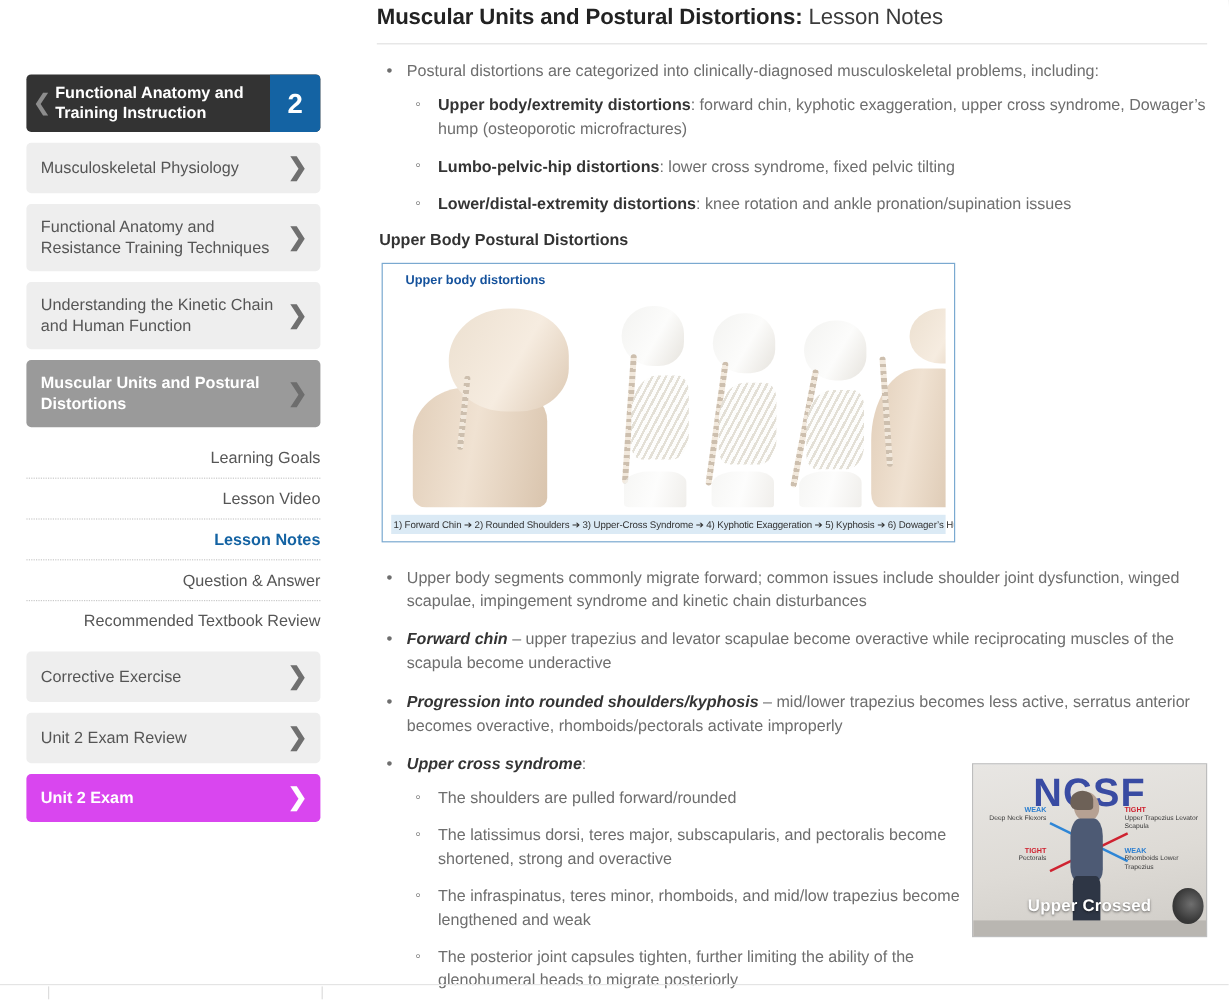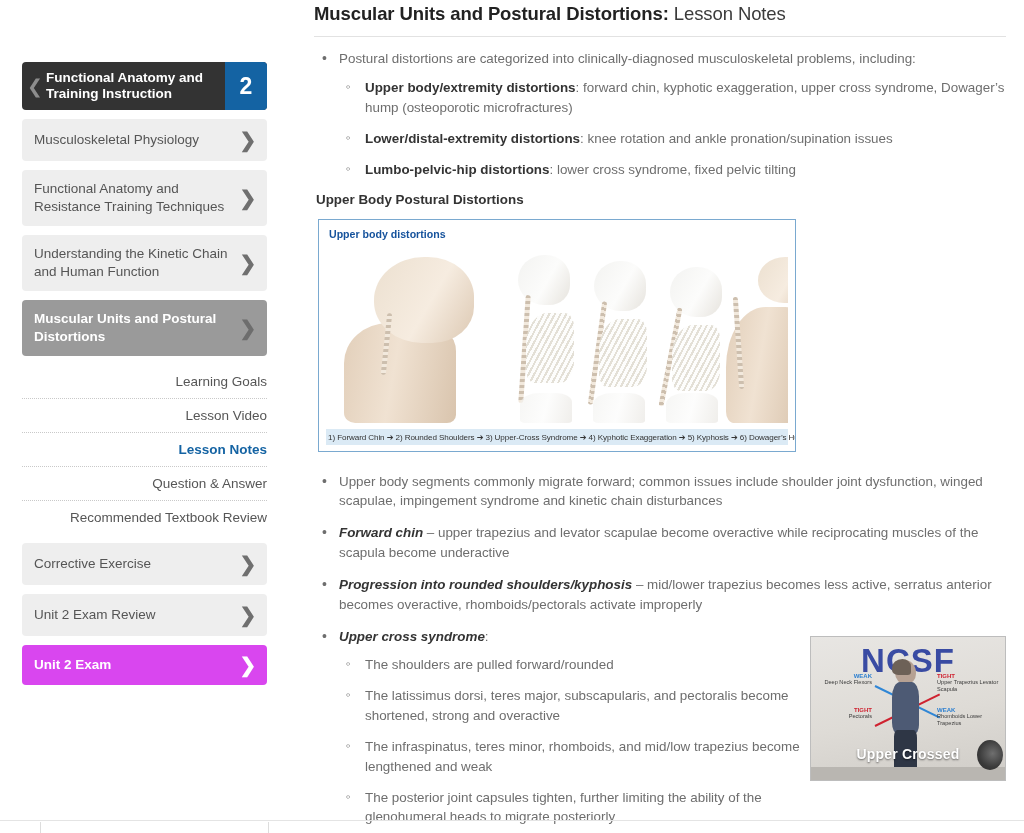--- a/index.html
+++ b/index.html
@@ -207,21 +207,21 @@
     background: #ffffff;
     margin: 0 0 20px 4px;
     padding: 7px 7px 0 7px;
     position: relative;
     overflow: hidden;
   }
   .figure-title {
     font-size: 10.6px;
     font-weight: bold;
     color: #15529c;
-    margin: 1px 0 0 3px;
+    margin: 1px 0 0 12px;
   }
   .figure-stage {
     position: absolute;
     left: 7px; right: 7px;
     top: 26px;
     bottom: 28px;
     overflow: hidden;
   }
   .figure-caption {
     position: absolute;
@@ -464,24 +464,24 @@
     <hr class="title-rule">
 
     <ul class="lvl1">
       <li>
         <span>Postural distortions are categorized into clinically-diagnosed musculoskeletal problems, including:</span>
         <ul class="lvl2">
           <li>
             <b class="term">Upper body/extremity distortions</b><span>: forward chin, kyphotic exaggeration, upper cross syndrome, Dowager’s hump (osteoporotic microfractures)</span>
           </li>
           <li>
-            <b class="term">Lower/distal-extremity distortions</b><span>: knee rotation and ankle pronation/supination issues</span>
+            <b class="term">Lumbo-pelvic-hip distortions</b><span>: lower cross syndrome, fixed pelvic tilting</span>
           </li>
           <li>
-            <b class="term">Lumbo-pelvic-hip distortions</b><span>: lower cross syndrome, fixed pelvic tilting</span>
+            <b class="term">Lower/distal-extremity distortions</b><span>: knee rotation and ankle pronation/supination issues</span>
           </li>
         </ul>
       </li>
     </ul>
 
     <div class="section-head">Upper Body Postural Distortions</div>
 
     <div class="figure-box">
       <div class="figure-title">Upper body distortions</div>
 

